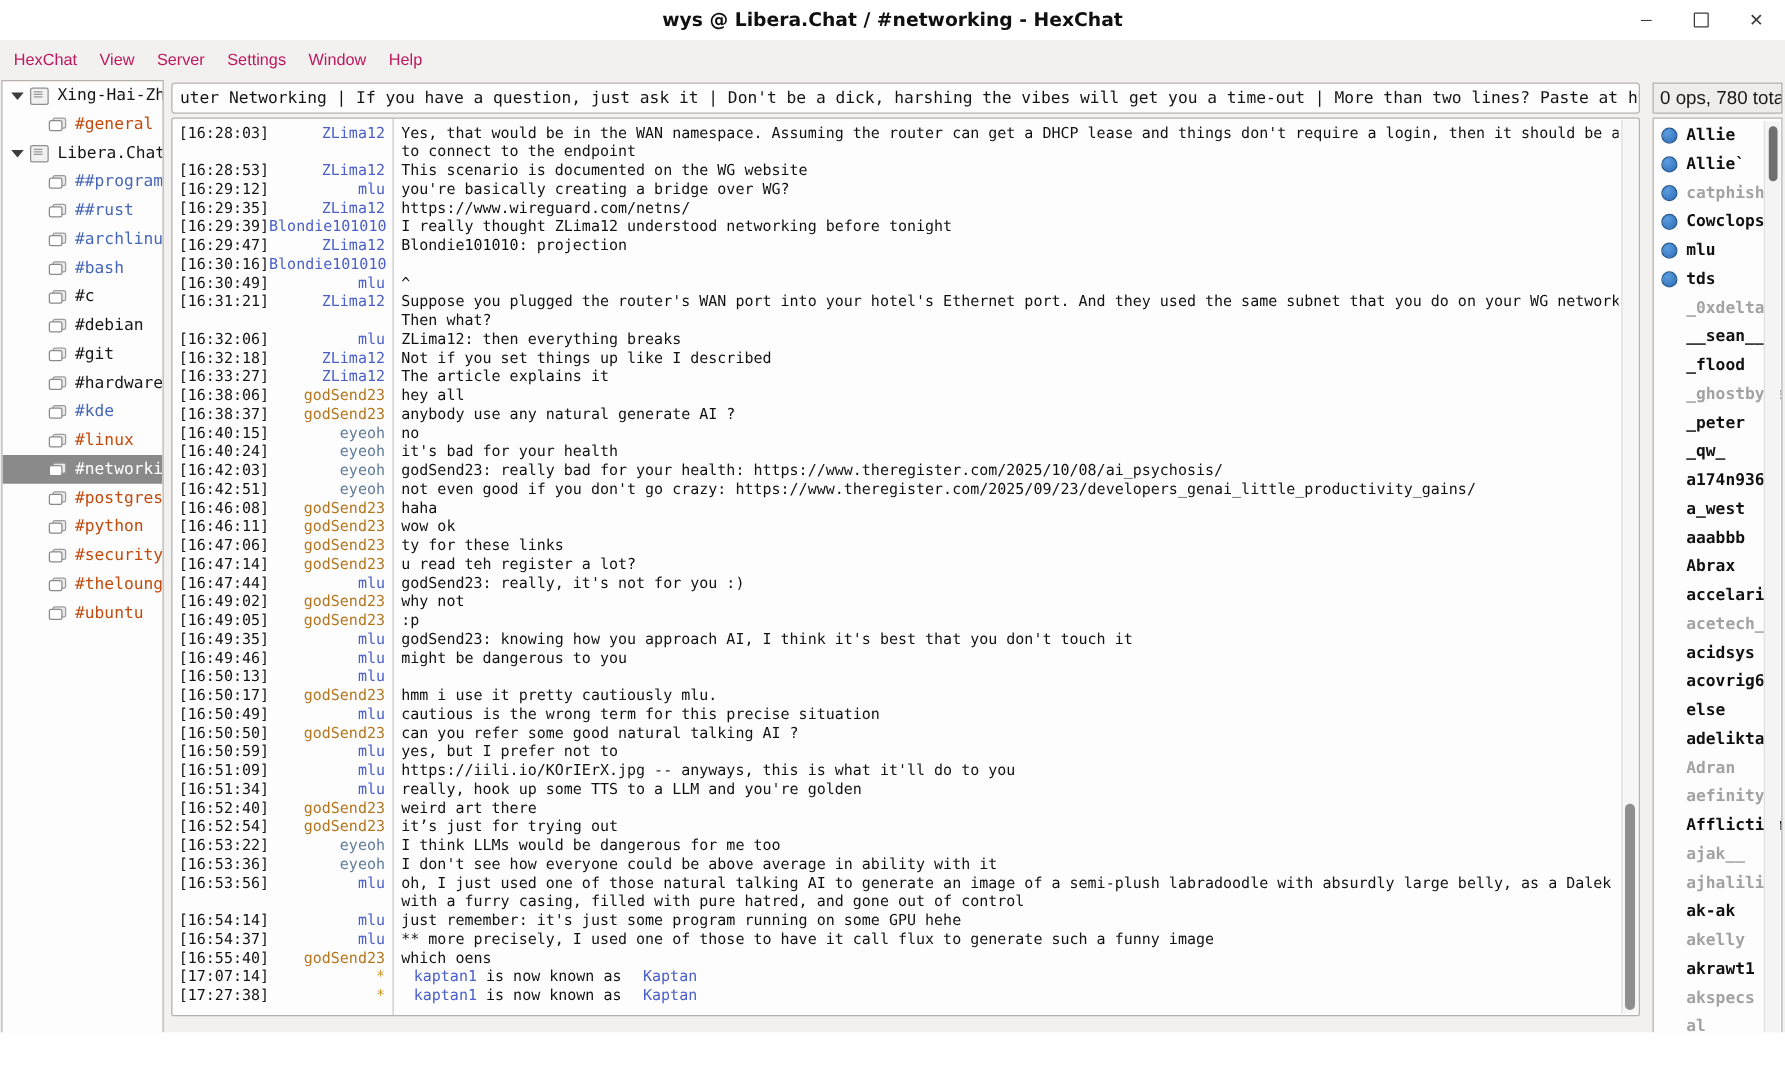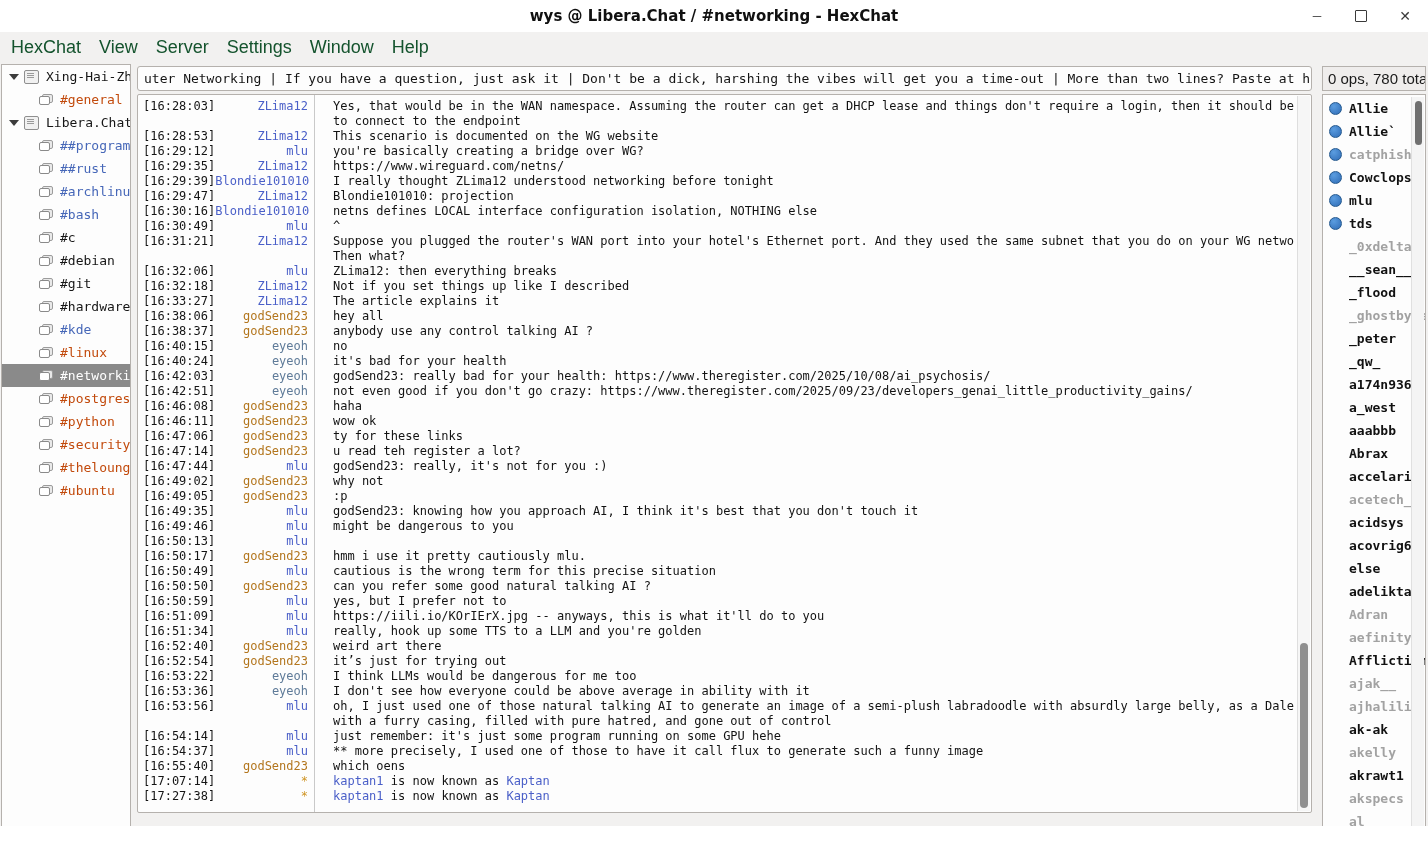--- a/index.html
+++ b/index.html
@@ -11,21 +11,21 @@
   .title-text{position:absolute;left:0;right:0;top:0;height:32px;line-height:32px;text-align:center;
        font-family:"DejaVu Sans",sans-serif;font-weight:bold;font-size:15px;color:#101010;}
   .win-controls{position:absolute;right:14px;top:0;height:32px;display:flex;gap:26px;align-items:center;}
   .win-btn{width:18px;height:18px;display:flex;align-items:center;justify-content:center;
        color:#3a3a3a;font-size:15px;cursor:default;}
   .min-glyph::before{content:'─';font-size:12px;}
   .max-box{width:10px;height:10px;border:1.6px solid #3a3a3a;border-radius:1px;}
   .close-glyph::before{content:'✕';font-size:14px;}
   
   .menubar{position:absolute;left:0;top:32px;width:1428px;height:30px;display:flex;align-items:center;padding-left:2px;}
-  .menu-item{padding:4px 9px;font-size:18px;color:#14532d;}
+  .menu-item{padding:4px 9px;font-size:13px;color:#be185d;}
   
   .tree-panel{position:absolute;left:1px;top:64px;width:128px;height:789px;background:#fdfdfd;
        border:1px solid #b5b1ad;overflow:hidden;font-family:"DejaVu Sans Mono",monospace;font-size:13px;}
   .tree-row{height:23px;display:flex;align-items:center;white-space:nowrap;overflow:hidden;}
   .tree-row.server{padding-left:7px;}
   .tree-row.channel{padding-left:37px;align-items:center;}
   .tree-row.selected{background:#8a8a8a;}
   .tree-row.selected .tree-label{color:#ffffff;}
   .expander{width:0;height:0;border-left:5px solid transparent;border-right:5px solid transparent;
        border-top:6px solid #3c3c3c;margin-right:5px;flex:none;}
@@ -45,30 +45,30 @@
   .topic-bar{position:absolute;left:137px;top:66px;width:1175px;height:25px;background:#fdfdfd;
        border:1px solid #b5b1ad;border-radius:3px;box-sizing:border-box;padding:0 6px;
        font-family:"DejaVu Sans Mono",monospace;font-size:13px;line-height:23px;color:#141414;
        white-space:nowrap;overflow:hidden;}
   
   .chat-panel{position:absolute;left:137px;top:94px;width:1175px;height:719px;background:#fdfdfd;
        border:1px solid #b5b1ad;box-sizing:border-box;border-radius:2px;overflow:hidden;
        font-family:"DejaVu Sans Mono",monospace;font-size:12px;line-height:15px;color:#121212;}
   .gutter-line{position:absolute;left:176px;top:0;bottom:0;width:1px;background:#c9c9c9;}
   .chat-log{position:absolute;left:5px;top:4px;right:16px;bottom:0;overflow:hidden;}
-  .msg-row{display:flex;white-space:pre;gap:12px;}
+  .msg-row{display:flex;white-space:pre;}
   .msg-gutter{width:171px;flex:none;display:flex;box-sizing:border-box;padding-right:6px;}
   .msg-time{color:#141414;}
   .msg-nick{margin-left:auto;}
   .nick-blue{color:var(--nickblue,#4a5fc8);}
   .nick-slate{color:var(--nickslate,#5f7b99);}
   .nick-orange{color:var(--nickorange,#b3761e);}
   .nick-star{color:var(--nickstar,#cf9424);}
   .msg-text{padding-left:7px;white-space:pre;overflow:hidden;}
-  .seg-link{color:var(--nickblue,#4a5fc8);}
+  .seg-link{color:var(--nickblue,#4a5fc8);margin-left:10px;}
   .vscroll{position:absolute;right:1px;top:1px;bottom:1px;width:12px;background:#f6f6f6;border-left:1px solid #dedede;}
   .vscroll .thumb{position:absolute;left:2px;width:8px;border-radius:4px;background:#8f8f8f;}
   .chat-thumb{bottom:3px;height:165px;}
   
   .input-nick{position:absolute;left:146px;top:832px;font-size:16px;color:#2e3436;}
   .chat-input{position:absolute;left:181px;top:827px;width:1131px;height:29px;box-sizing:border-box;
        border:2px solid var(--accent,#3584e4);border-radius:5px;background:#ffffff;outline:none;
        font-family:"DejaVu Sans Mono",monospace;font-size:13px;padding:0 6px;color:#141414;}
   .caret{position:absolute;left:189px;top:832px;width:1px;height:19px;background:#2e3436;}
   
@@ -201,29 +201,29 @@
 
   <div class="chat-panel">
     <div class="chat-log">
         <div class="msg-row"><div class="msg-gutter"><span class="msg-time">[16:28:03]</span><span class="msg-nick nick-blue">ZLima12</span></div><div class="msg-text">Yes, that would be in the WAN namespace. Assuming the router can get a DHCP lease and things don't require a login, then it should be able
 to connect to the endpoint</div></div>
         <div class="msg-row"><div class="msg-gutter"><span class="msg-time">[16:28:53]</span><span class="msg-nick nick-blue">ZLima12</span></div><div class="msg-text">This scenario is documented on the WG website</div></div>
         <div class="msg-row"><div class="msg-gutter"><span class="msg-time">[16:29:12]</span><span class="msg-nick nick-blue">mlu</span></div><div class="msg-text">you're basically creating a bridge over WG?</div></div>
         <div class="msg-row"><div class="msg-gutter"><span class="msg-time">[16:29:35]</span><span class="msg-nick nick-blue">ZLima12</span></div><div class="msg-text">https://www.wireguard.com/netns/</div></div>
         <div class="msg-row"><div class="msg-gutter"><span class="msg-time">[16:29:39]</span><span class="msg-nick nick-blue">Blondie101010</span></div><div class="msg-text">I really thought ZLima12 understood networking before tonight</div></div>
         <div class="msg-row"><div class="msg-gutter"><span class="msg-time">[16:29:47]</span><span class="msg-nick nick-blue">ZLima12</span></div><div class="msg-text">Blondie101010: projection</div></div>
-        <div class="msg-row"><div class="msg-gutter"><span class="msg-time">[16:30:16]</span><span class="msg-nick nick-blue">Blondie101010</span></div><div class="msg-text">netns defines LOCAL interface configuration isolation, NOTHING else</div></div>
+        <div class="msg-row"><div class="msg-gutter"><span class="msg-time">[16:30:16]</span><span class="msg-nick nick-blue">Blondie101010</span></div></div>
         <div class="msg-row"><div class="msg-gutter"><span class="msg-time">[16:30:49]</span><span class="msg-nick nick-blue">mlu</span></div><div class="msg-text">^</div></div>
         <div class="msg-row"><div class="msg-gutter"><span class="msg-time">[16:31:21]</span><span class="msg-nick nick-blue">ZLima12</span></div><div class="msg-text">Suppose you plugged the router's WAN port into your hotel's Ethernet port. And they used the same subnet that you do on your WG network.
 Then what?</div></div>
         <div class="msg-row"><div class="msg-gutter"><span class="msg-time">[16:32:06]</span><span class="msg-nick nick-blue">mlu</span></div><div class="msg-text">ZLima12: then everything breaks</div></div>
         <div class="msg-row"><div class="msg-gutter"><span class="msg-time">[16:32:18]</span><span class="msg-nick nick-blue">ZLima12</span></div><div class="msg-text">Not if you set things up like I described</div></div>
         <div class="msg-row"><div class="msg-gutter"><span class="msg-time">[16:33:27]</span><span class="msg-nick nick-blue">ZLima12</span></div><div class="msg-text">The article explains it</div></div>
         <div class="msg-row"><div class="msg-gutter"><span class="msg-time">[16:38:06]</span><span class="msg-nick nick-orange">godSend23</span></div><div class="msg-text">hey all</div></div>
-        <div class="msg-row"><div class="msg-gutter"><span class="msg-time">[16:38:37]</span><span class="msg-nick nick-orange">godSend23</span></div><div class="msg-text">anybody use any control talking AI ?</div></div>
+        <div class="msg-row"><div class="msg-gutter"><span class="msg-time">[16:38:37]</span><span class="msg-nick nick-orange">godSend23</span></div><div class="msg-text">anybody use any natural generate AI ?</div></div>
         <div class="msg-row"><div class="msg-gutter"><span class="msg-time">[16:40:15]</span><span class="msg-nick nick-slate">eyeoh</span></div><div class="msg-text">no</div></div>
         <div class="msg-row"><div class="msg-gutter"><span class="msg-time">[16:40:24]</span><span class="msg-nick nick-slate">eyeoh</span></div><div class="msg-text">it's bad for your health</div></div>
         <div class="msg-row"><div class="msg-gutter"><span class="msg-time">[16:42:03]</span><span class="msg-nick nick-slate">eyeoh</span></div><div class="msg-text">godSend23: really bad for your health: https://www.theregister.com/2025/10/08/ai_psychosis/</div></div>
         <div class="msg-row"><div class="msg-gutter"><span class="msg-time">[16:42:51]</span><span class="msg-nick nick-slate">eyeoh</span></div><div class="msg-text">not even good if you don't go crazy: https://www.theregister.com/2025/09/23/developers_genai_little_productivity_gains/</div></div>
         <div class="msg-row"><div class="msg-gutter"><span class="msg-time">[16:46:08]</span><span class="msg-nick nick-orange">godSend23</span></div><div class="msg-text">haha</div></div>
         <div class="msg-row"><div class="msg-gutter"><span class="msg-time">[16:46:11]</span><span class="msg-nick nick-orange">godSend23</span></div><div class="msg-text">wow ok</div></div>
         <div class="msg-row"><div class="msg-gutter"><span class="msg-time">[16:47:06]</span><span class="msg-nick nick-orange">godSend23</span></div><div class="msg-text">ty for these links</div></div>
         <div class="msg-row"><div class="msg-gutter"><span class="msg-time">[16:47:14]</span><span class="msg-nick nick-orange">godSend23</span></div><div class="msg-text">u read teh register a lot?</div></div>
         <div class="msg-row"><div class="msg-gutter"><span class="msg-time">[16:47:44]</span><span class="msg-nick nick-blue">mlu</span></div><div class="msg-text">godSend23: really, it's not for you :)</div></div>
         <div class="msg-row"><div class="msg-gutter"><span class="msg-time">[16:49:02]</span><span class="msg-nick nick-orange">godSend23</span></div><div class="msg-text">why not</div></div>

